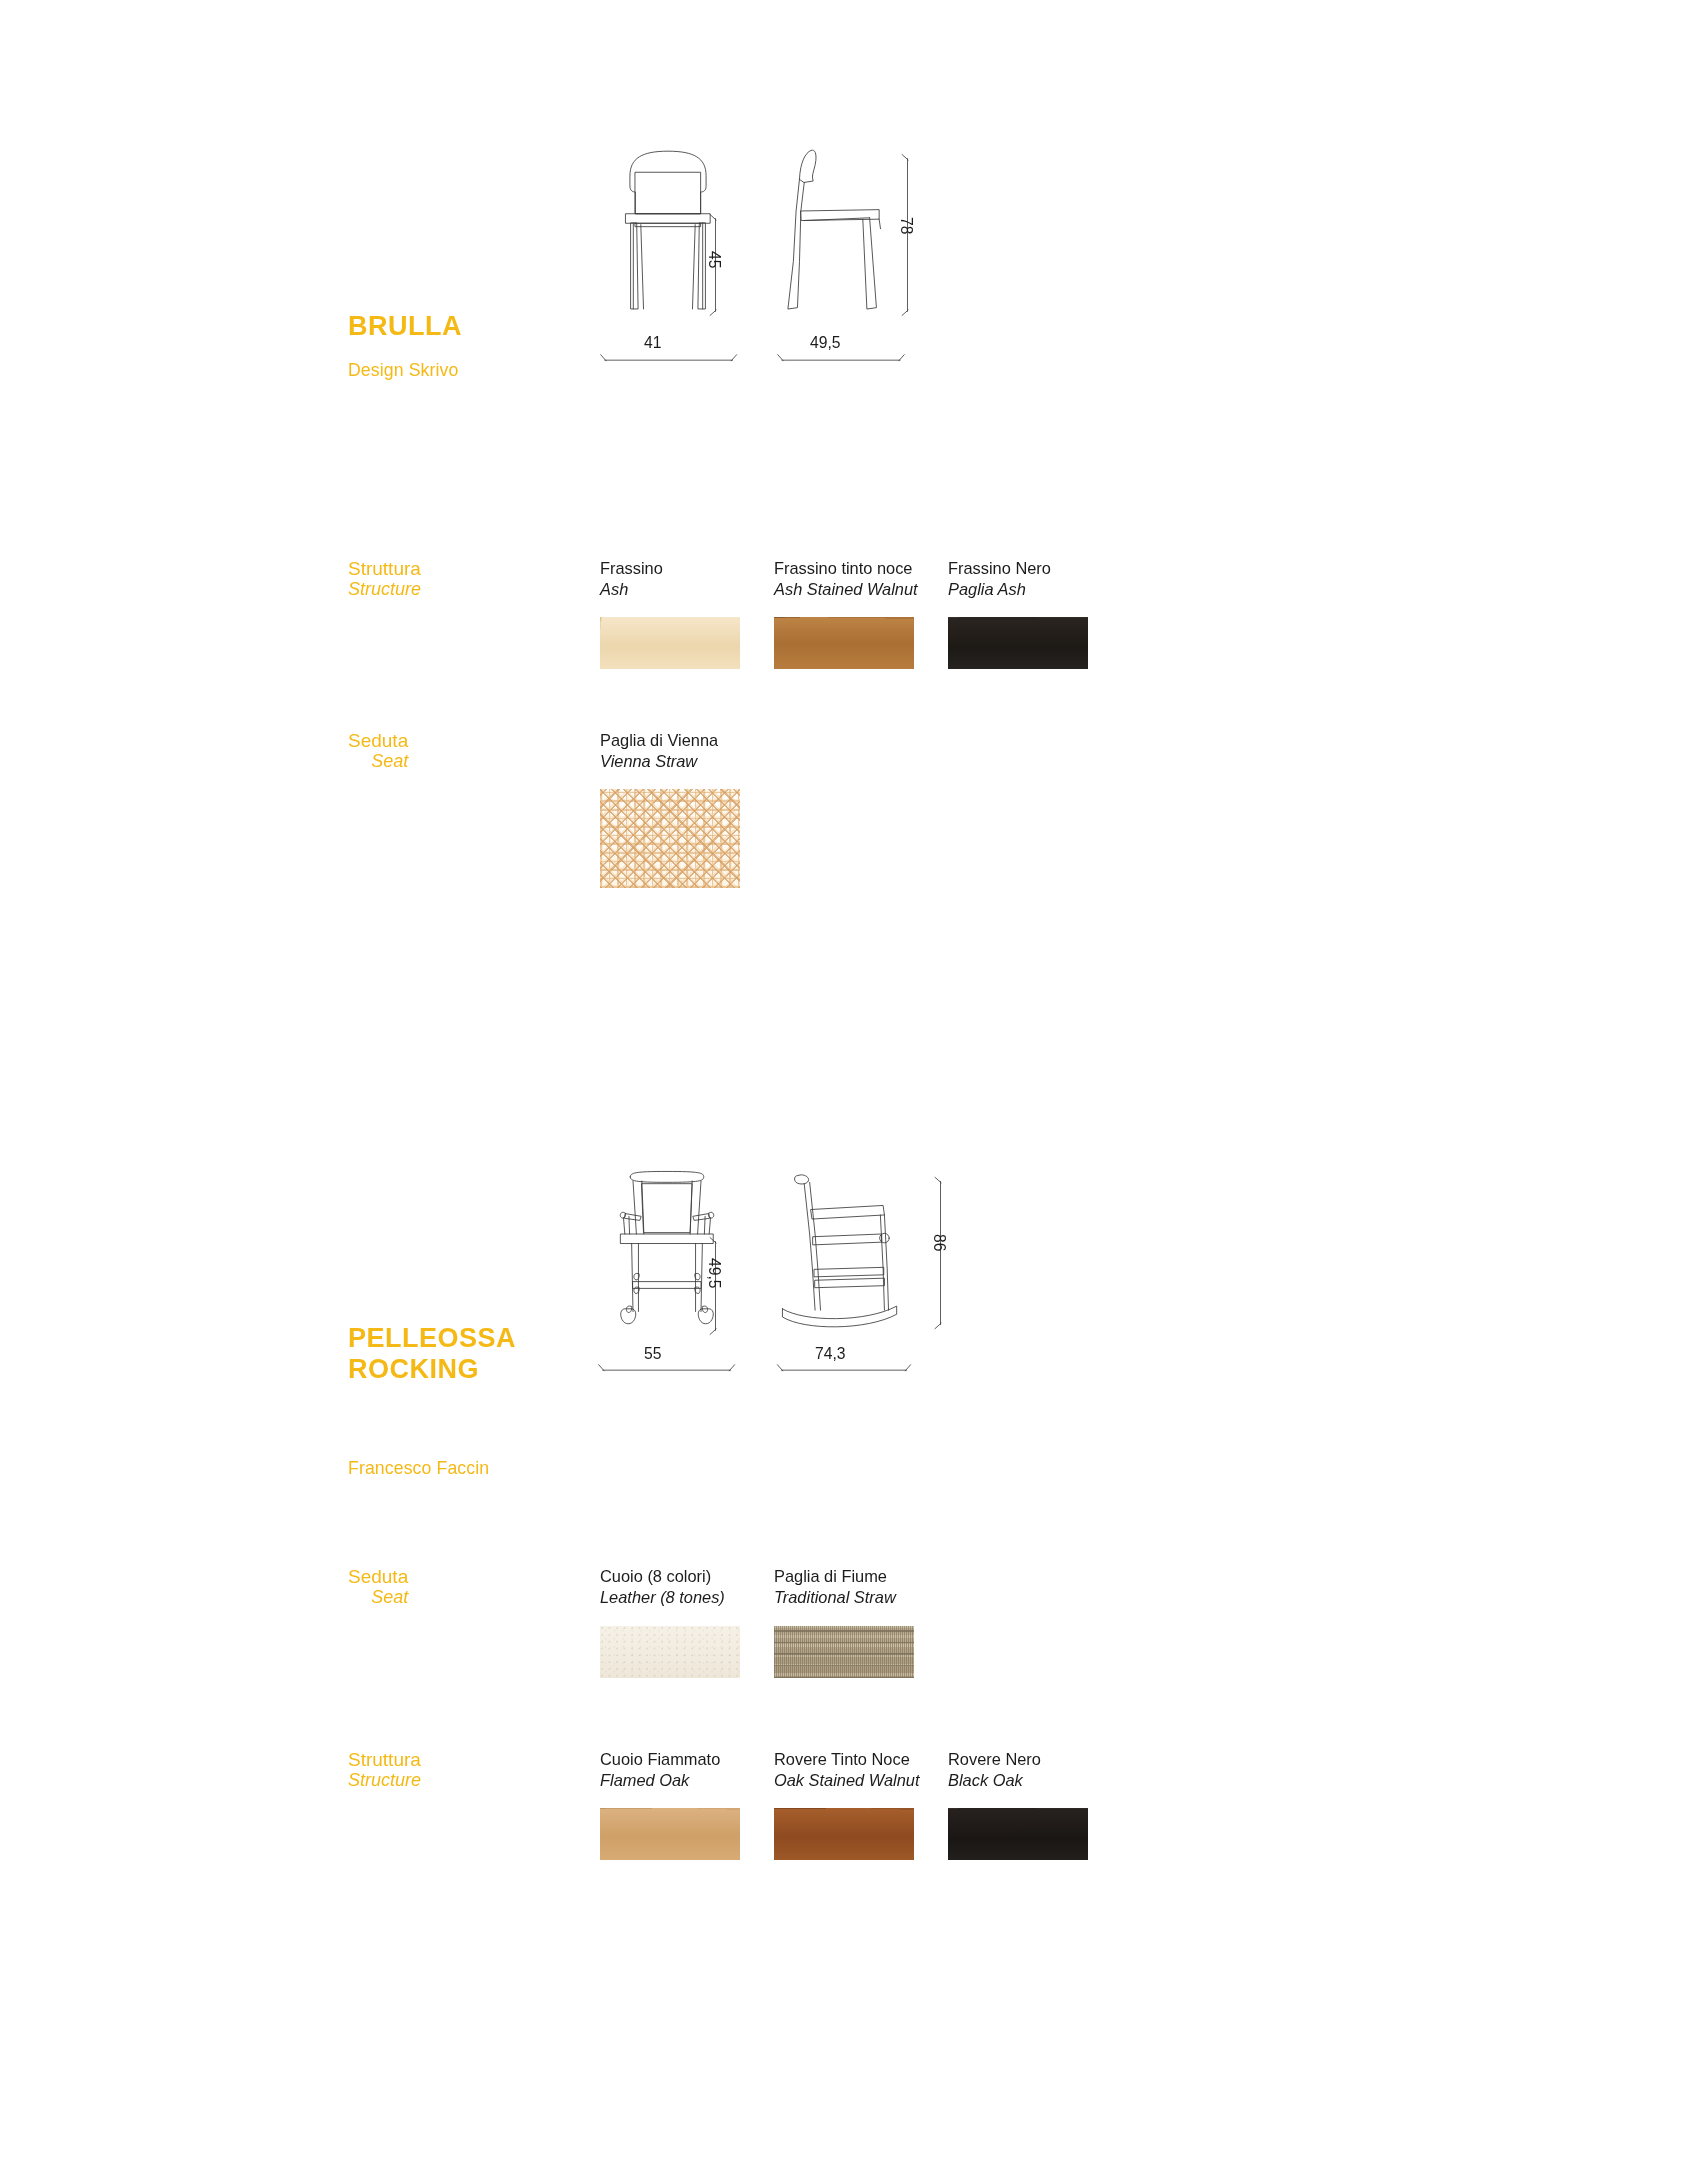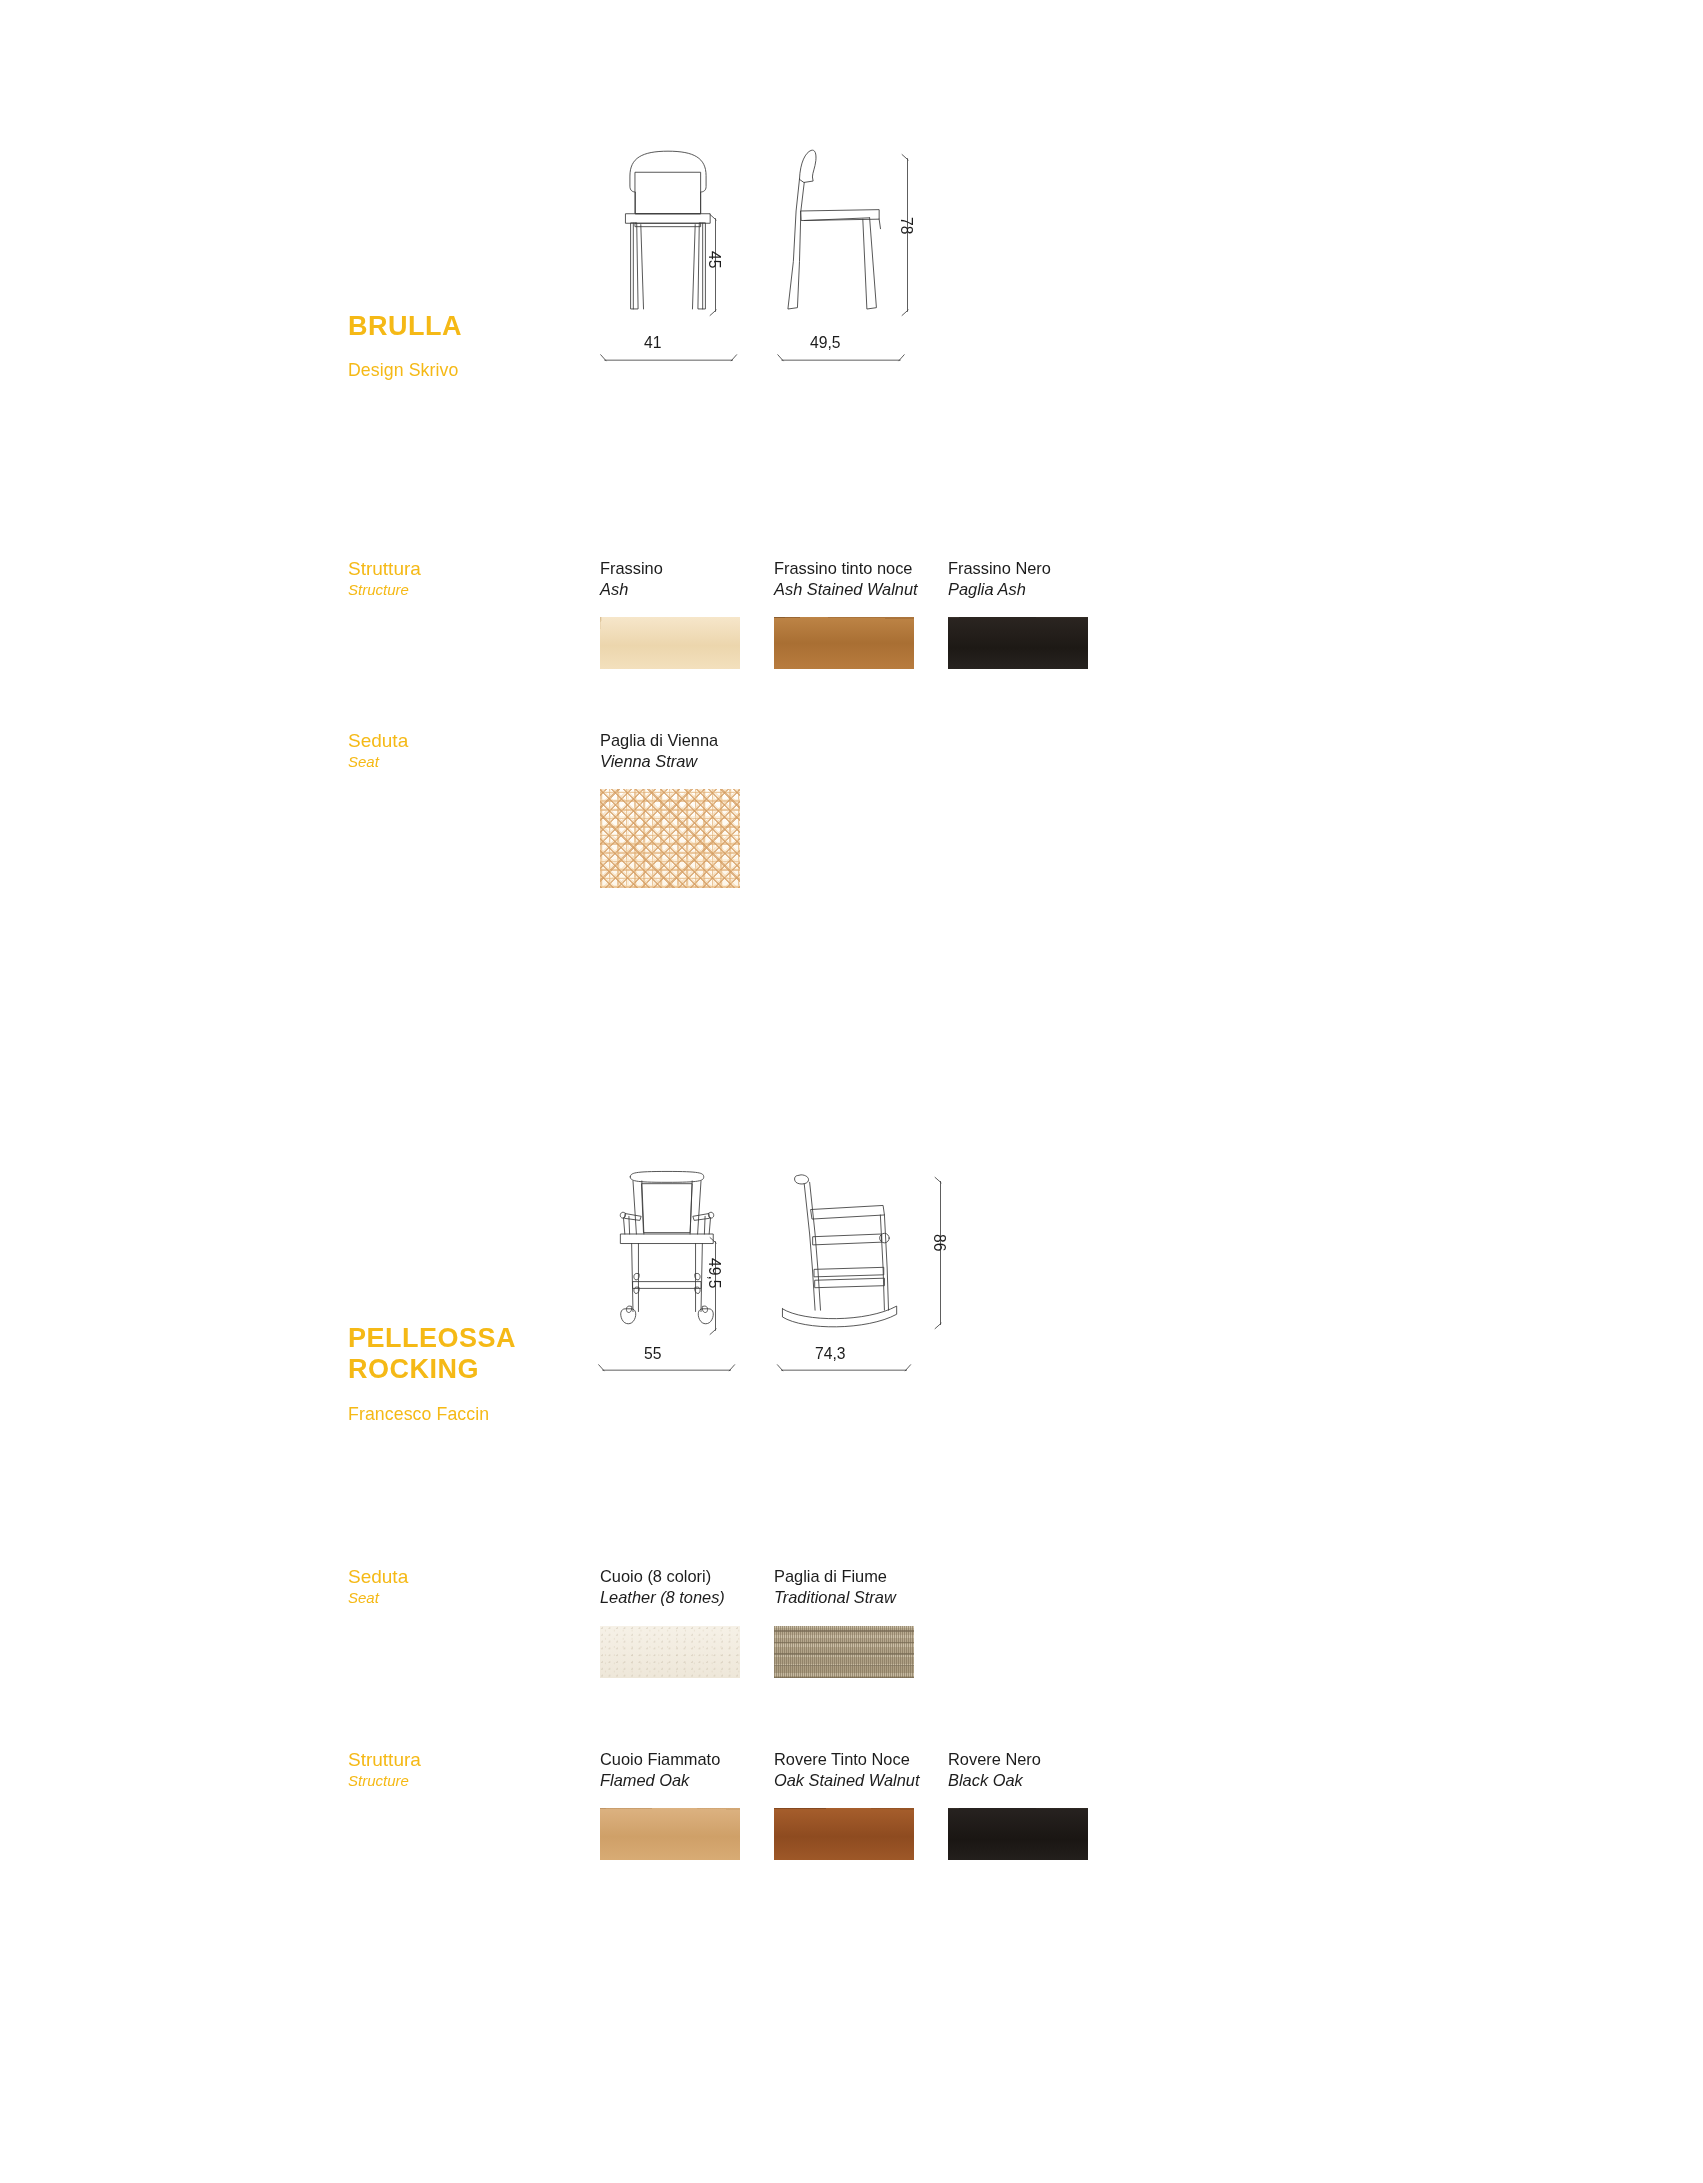--- a/index.html
+++ b/index.html
@@ -23,21 +23,21 @@
   }
   .designer {
     position: absolute;
     color: #F5B916;
     font-size: 17.7px;
     letter-spacing: 0.1px;
     line-height: 23px;
   }
   .section-label { position: absolute; color: #F5B916; line-height: 21px; }
   .section-label .it { font-size: 19px; display: block; }
-  .section-label .en { font-size: 15px; display: block; font-style: italic; }
+  .section-label .en { font-size: 18px; display: block; font-style: italic; text-align: right; }
 
   .mat-label { position: absolute; line-height: 20.5px; color: #1c1c1c; width: 170px; }
   .mat-label .it { font-size: 16.4px; display: block; }
   .mat-label .en { font-size: 16.4px; display: block; font-style: italic; }
 
   
   .swatch {
     position: absolute;
     width: 140px; height: 52px;
     background-color: #ccc;
@@ -346,21 +346,21 @@
     <g stroke="#3a3a3a" stroke-width="1.2" fill="none" stroke-linecap="round">
       <line x1="11" y1="8" x2="11" y2="218"></line>
       <path d="M3 2 L12 10"></path>
       <path d="M3 224 L12 216"></path>
     </g>
   </svg>
   <div class="dim-text vert" style="left:948px; top:1234px;">86</div>
 
   <div class="product-title" style="left:348px; top:1323px;">PELLEOSSA
 ROCKING</div>
-  <div class="designer" style="left:348px; top:1403px;">Francesco Faccin</div>
+  <div class="designer" style="left:348px; top:1457px;">Francesco Faccin</div>
 
   <div class="section-label" style="left:348px; top:1566px;">
     <span class="it">Seduta</span>
     <span class="en">Seat</span>
   </div>
 
   <div class="mat-label" style="left:600px; top:1566px;">
     <span class="it">Cuoio (8 colori)</span>
     <span class="en">Leather (8 tones)</span>
   </div>

